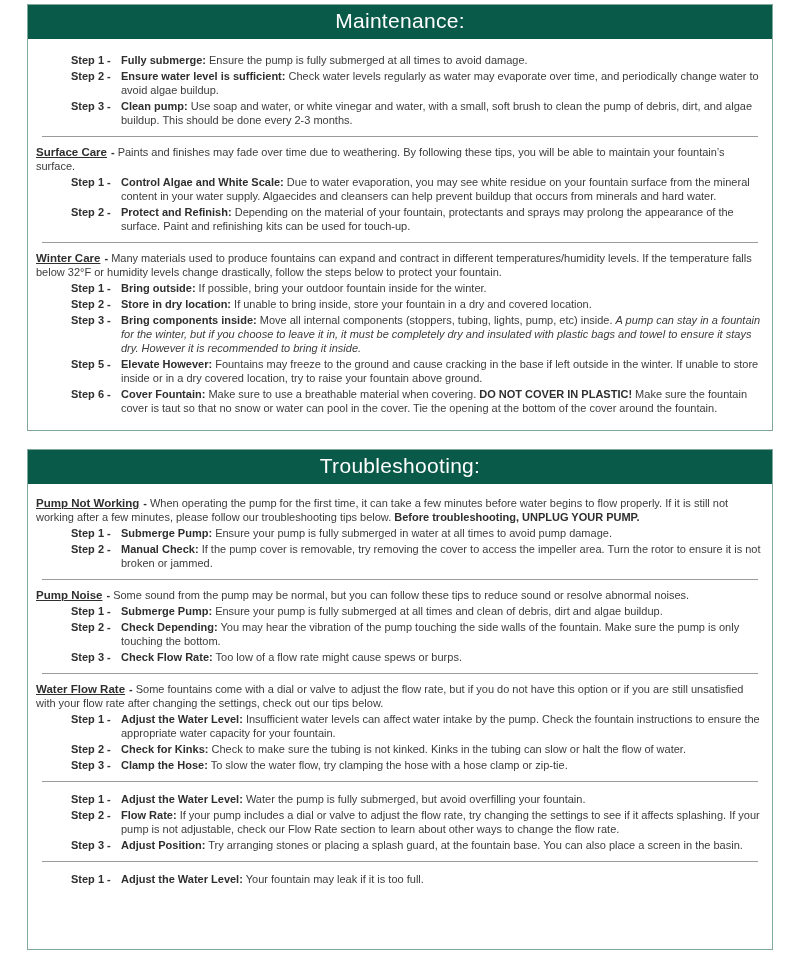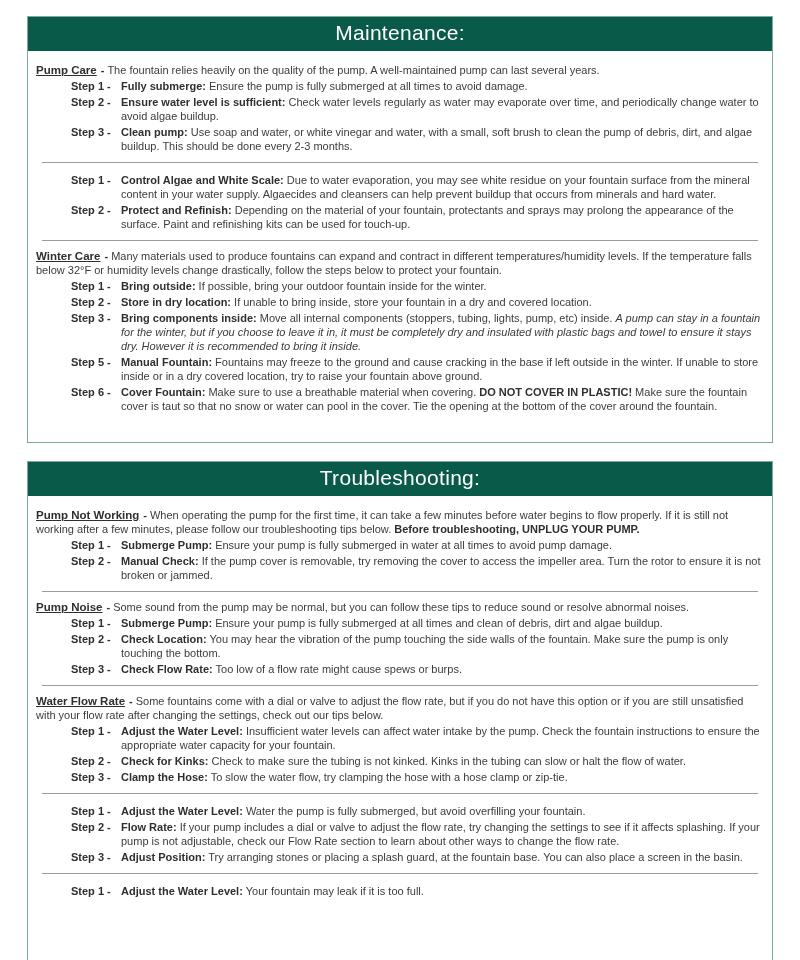--- a/index.html
+++ b/index.html
@@ -9,21 +9,21 @@
     color: #3c3c3c;
     -webkit-font-smoothing: antialiased;
   }
   .page { width: 800px; height: 960px; overflow: hidden; }
   .section-card {
     margin: 0 27px;
     border: 1px solid #7fa79a;
     background: #ffffff;
     box-sizing: border-box;
   }
-  .section-card.first { margin-top: 16px; min-height: 427px; }
+  .section-card.first { margin-top: 4px; min-height: 427px; }
   .section-card.second { margin-top: 18px; min-height: 501px; }
   .section-header {
     background: #0a5a49;
     color: #ffffff;
     text-align: center;
     padding: 4px 0 6px 0;
   }
   .section-title {
     font-size: 21px;
     letter-spacing: 0.3px;
@@ -67,54 +67,54 @@
 </style>
 </head>
 <body>
 
 <div class="page">
   <main>
       <section class="section-card first">
         <div class="section-header"><span class="section-title">Maintenance:</span></div>
         <div class="section-body">
           <div class="subsection">
-            <p class="intro-line"><span class="sub-heading">Pump Care</span><span class="dash">-</span><span class="run-n">The fountain relies heavily on the quality of the pump. A well-maintained pump can last several years.</span></p>
             <div class="step"><span class="step-label">Step 1 -</span><span class="run-b">Fully submerge:</span><span class="run-n"> Ensure the pump is fully submerged at all times to avoid damage.</span></div>
             <div class="step"><span class="step-label">Step 2 -</span><span class="run-b">Ensure water level is sufficient:</span><span class="run-n"> Check water levels regularly as water may evaporate over time, and periodically change water to avoid algae buildup.</span></div>
             <div class="step"><span class="step-label">Step 3 -</span><span class="run-b">Clean pump:</span><span class="run-n"> Use soap and water, or white vinegar and water, with a small, soft brush to clean the pump of debris, dirt, and algae buildup. This should be done every 2-3 months.</span></div>
           </div>
           <hr class="divider">
           <div class="subsection">
+            <p class="intro-line"><span class="sub-heading">Surface Care</span><span class="dash">-</span><span class="run-n">Paints and finishes may fade over time due to weathering. By following these tips, you will be able to maintain your fountain’s surface.</span></p>
             <div class="step"><span class="step-label">Step 1 -</span><span class="run-b">Control Algae and White Scale:</span><span class="run-n"> Due to water evaporation, you may see white residue on your fountain surface from the mineral content in your water supply. Algaecides and cleansers can help prevent buildup that occurs from minerals and hard water.</span></div>
             <div class="step"><span class="step-label">Step 2 -</span><span class="run-b">Protect and Refinish:</span><span class="run-n"> Depending on the material of your fountain, protectants and sprays may prolong the appearance of the surface. Paint and refinishing kits can be used for touch-up.</span></div>
           </div>
           <hr class="divider">
           <div class="subsection">
             <p class="intro-line"><span class="sub-heading">Winter Care</span><span class="dash">-</span><span class="run-n">Many materials used to produce fountains can expand and contract in different temperatures/humidity levels. If the temperature falls below 32°F or humidity levels change drastically, follow the steps below to protect your fountain.</span></p>
             <div class="step"><span class="step-label">Step 1 -</span><span class="run-b">Bring outside:</span><span class="run-n"> If possible, bring your outdoor fountain inside for the winter.</span></div>
             <div class="step"><span class="step-label">Step 2 -</span><span class="run-b">Store in dry location:</span><span class="run-n"> If unable to bring inside, store your fountain in a dry and covered location.</span></div>
             <div class="step"><span class="step-label">Step 3 -</span><span class="run-b">Bring components inside:</span><span class="run-n"> Move all internal components (stoppers, tubing, lights, pump, etc) inside. </span><span class="run-i">A pump can stay in a fountain for the winter, but if you choose to leave it in, it must be completely dry and insulated with plastic bags and towel to ensure it stays dry. However it is recommended to bring it inside.</span></div>
-            <div class="step"><span class="step-label">Step 5 -</span><span class="run-b">Manual Fountain:</span><span class="run-n"> Fountains may freeze to the ground and cause cracking in the base if left outside in the winter. If unable to store inside or in a dry covered location, try to raise your fountain above ground.</span></div>
+            <div class="step"><span class="step-label">Step 5 -</span><span class="run-b">Elevate However:</span><span class="run-n"> Fountains may freeze to the ground and cause cracking in the base if left outside in the winter. If unable to store inside or in a dry covered location, try to raise your fountain above ground.</span></div>
             <div class="step"><span class="step-label">Step 6 -</span><span class="run-b">Cover Fountain:</span><span class="run-n"> Make sure to use a breathable material when covering. </span><span class="run-b">DO NOT COVER IN PLASTIC!</span><span class="run-n"> Make sure the fountain cover is taut so that no snow or water can pool in the cover. Tie the opening at the bottom of the cover around the fountain.</span></div>
           </div>
         </div>
       </section>
       <section class="section-card second">
         <div class="section-header"><span class="section-title">Troubleshooting:</span></div>
         <div class="section-body">
           <div class="subsection">
             <p class="intro-line"><span class="sub-heading">Pump Not Working</span><span class="dash">-</span><span class="run-n">When operating the pump for the first time, it can take a few minutes before water begins to flow properly. If it is still not working after a few minutes, please follow our troubleshooting tips below. </span><span class="run-b">Before troubleshooting, UNPLUG YOUR PUMP.</span></p>
             <div class="step"><span class="step-label">Step 1 -</span><span class="run-b">Submerge Pump:</span><span class="run-n"> Ensure your pump is fully submerged in water at all times to avoid pump damage.</span></div>
             <div class="step"><span class="step-label">Step 2 -</span><span class="run-b">Manual Check:</span><span class="run-n"> If the pump cover is removable, try removing the cover to access the impeller area. Turn the rotor to ensure it is not broken or jammed.</span></div>
           </div>
           <hr class="divider">
           <div class="subsection">
             <p class="intro-line"><span class="sub-heading">Pump Noise</span><span class="dash">-</span><span class="run-n">Some sound from the pump may be normal, but you can follow these tips to reduce sound or resolve abnormal noises.</span></p>
             <div class="step"><span class="step-label">Step 1 -</span><span class="run-b">Submerge Pump:</span><span class="run-n"> Ensure your pump is fully submerged at all times and clean of debris, dirt and algae buildup.</span></div>
-            <div class="step"><span class="step-label">Step 2 -</span><span class="run-b">Check Location:</span><span class="run-n"> You may hear the vibration of the pump touching the side walls of the fountain. Make sure the pump is only touching the bottom.</span></div>
+            <div class="step"><span class="step-label">Step 2 -</span><span class="run-b">Check Depending:</span><span class="run-n"> You may hear the vibration of the pump touching the side walls of the fountain. Make sure the pump is only touching the bottom.</span></div>
             <div class="step"><span class="step-label">Step 3 -</span><span class="run-b">Check Flow Rate:</span><span class="run-n"> Too low of a flow rate might cause spews or burps.</span></div>
           </div>
           <hr class="divider">
           <div class="subsection">
             <p class="intro-line"><span class="sub-heading">Water Flow Rate</span><span class="dash">-</span><span class="run-n">Some fountains come with a dial or valve to adjust the flow rate, but if you do not have this option or if you are still unsatisfied with your flow rate after changing the settings, check out our tips below.</span></p>
             <div class="step"><span class="step-label">Step 1 -</span><span class="run-b">Adjust the Water Level:</span><span class="run-n"> Insufficient water levels can affect water intake by the pump. Check the fountain instructions to ensure the appropriate water capacity for your fountain.</span></div>
             <div class="step"><span class="step-label">Step 2 -</span><span class="run-b">Check for Kinks:</span><span class="run-n"> Check to make sure the tubing is not kinked. Kinks in the tubing can slow or halt the flow of water.</span></div>
             <div class="step"><span class="step-label">Step 3 -</span><span class="run-b">Clamp the Hose:</span><span class="run-n"> To slow the water flow, try clamping the hose with a hose clamp or zip-tie.</span></div>
           </div>
           <hr class="divider">

